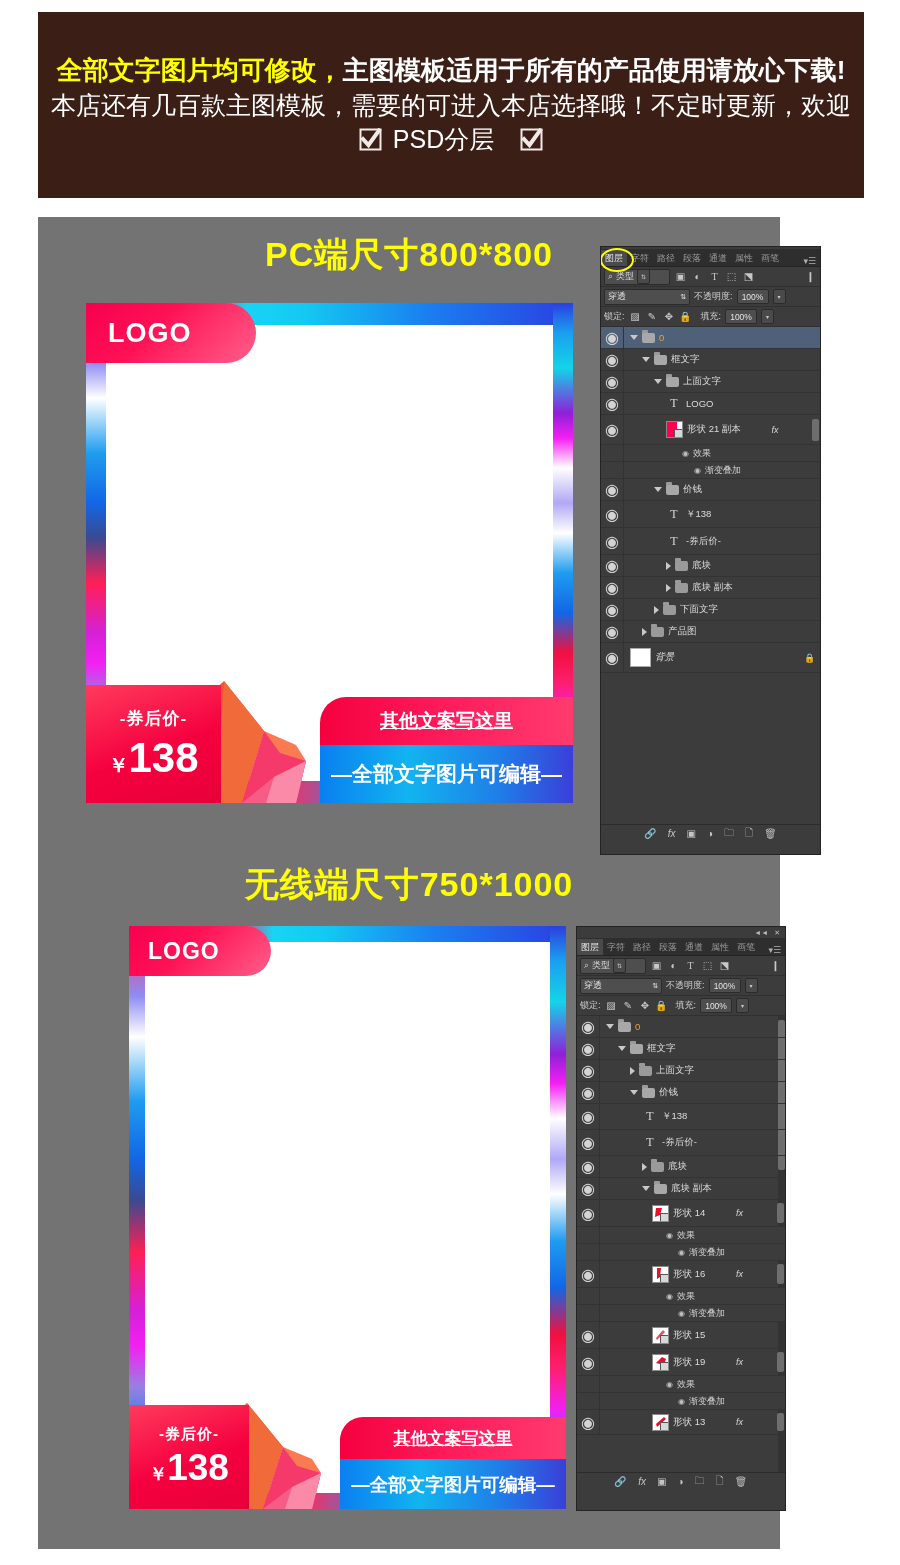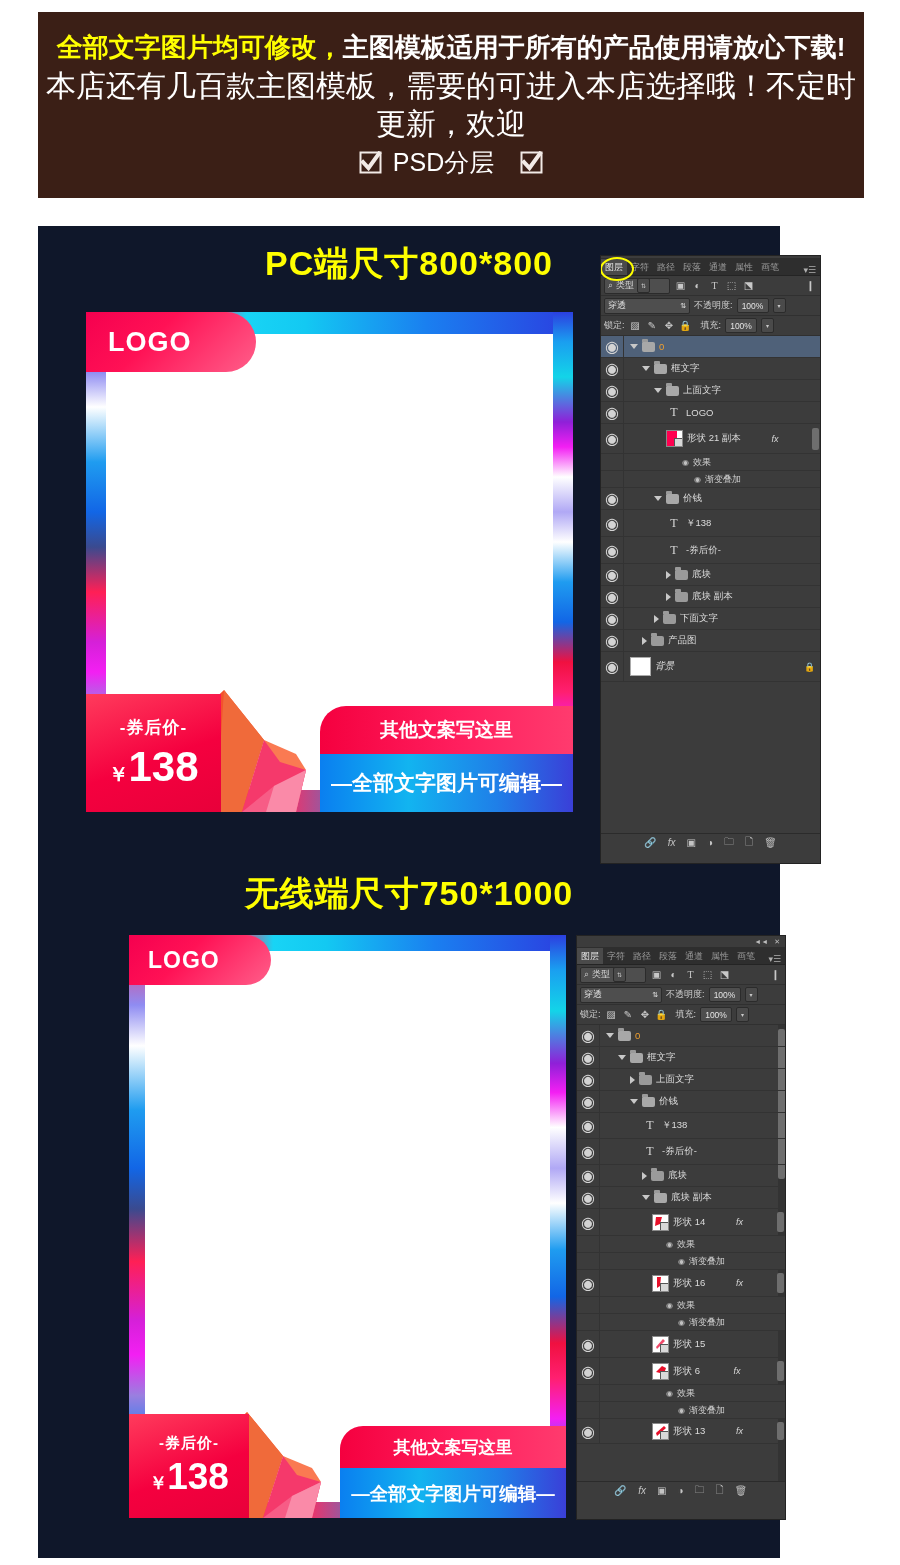--- a/index.html
+++ b/index.html
@@ -7,33 +7,33 @@
   #page{position:relative;width:900px;height:1565px;background:#ffffff;overflow:hidden;}
 
   
   .banner{
     position:absolute;left:38px;top:12px;width:826px;height:186px;
     background:#3b1f16;box-sizing:border-box;
     display:flex;flex-direction:column;align-items:center;justify-content:center;
   }
   .bl{width:100%;text-align:center;color:#ffffff;line-height:1.28;}
   .bl1{font-size:26px;font-weight:bold;margin-bottom:2px;}
-  .bl2{font-size:30px;margin-bottom:2px;}
+  .bl2{font-size:25px;margin-bottom:2px;}
   .bl3{font-size:23px;margin-bottom:6px;}
   .yel{color:#ffff00;}
   .yelb{color:#ffff00;font-weight:bold;}
   .feat-row{display:flex;align-items:center;justify-content:center;gap:26px;width:100%;font-size:25px;}
   .feat{display:flex;align-items:center;gap:11px;color:#ffffff;white-space:nowrap;}
   .chk{display:inline-block;width:23px;height:23px;position:relative;flex:0 0 auto;}
   .chk svg{display:block;}
 
   
   .workspace{
-    position:absolute;left:38px;top:226px;width:742px;height:1332px;
-    background:#0f172a;
+    position:absolute;left:38px;top:217px;width:742px;height:1332px;
+    background:#737373;
   }
   .sect-title{
     width:100%;text-align:center;color:#ffff00;
     font-size:34px;font-weight:bold;letter-spacing:1px;
     font-family:"Liberation Sans","DejaVu Sans",sans-serif;
   }
   .t1{position:absolute;left:0;top:15px;}
   .t2{position:absolute;left:0;top:645px;}
 
   
@@ -63,21 +63,21 @@
     display:flex;flex-direction:column;align-items:center;justify-content:center;color:#fff;}
   .price-lbl{font-weight:bold;letter-spacing:1px;}
   .price-val{font-weight:bold;display:flex;align-items:baseline;}
   .yen{font-weight:bold;}
   
   .gem{position:absolute;bottom:0;pointer-events:none;}
 
   
   .tag-pink{position:absolute;right:0;
     background:linear-gradient(90deg,#f5003f 0%,#ff1f5e 55%,#ff3b6e 100%);
-    display:flex;align-items:center;justify-content:center;color:#fff;font-weight:bold;}
+    display:flex;align-items:center;justify-content:center;color:#fff;font-weight:bold;text-decoration:underline;}
   
   .tag-blue{position:absolute;right:0;
     background:linear-gradient(90deg,#0a7ff0 0%,#12b4f0 35%,#1f7fe8 70%,#3a3fd8 100%);
     display:flex;align-items:center;justify-content:center;color:#fff;font-weight:bold;}
 
   
   .ps{position:absolute;background:#3c3c3c;border:1px solid #232323;
       font-family:"Liberation Sans","DejaVu Sans",sans-serif;color:#d4d4d4;overflow:hidden;}
   .ps-winbtns{height:11px;background:#3c3c3c;display:flex;align-items:center;justify-content:flex-end;
       gap:6px;padding-right:5px;color:#bdbdbd;font-size:7px;}
@@ -646,21 +646,21 @@
 
         <div class="lyr" style="height:26px;">
           <div class="eye">◉</div>
           <div class="body" style="padding-left:52px;">
             <span class="thumb" style="background:#fff;">
               <svg width="15" height="15" viewBox="0 0 15 15">
                   <polygon points="3,8 9,2 13,4 11,10" fill="#e8102a"></polygon>
                 </svg>
               <i class="mask"></i>
             </span>
-            <span class="nm">形状 6</span>
+            <span class="nm">形状 19</span>
             <span class="fx">fx</span>
             <span class="scroll-thumb" style="height:20px;"></span>
           </div>
         </div>
 
         <div class="lyr sub">
           <div class="eye" style="border-right:1px solid #333;"></div>
           <div class="body" style="padding-left:66px;">
             <span style="font-size:8px;color:#c0c0c0;">◉</span>
             <span class="nm">效果</span>

